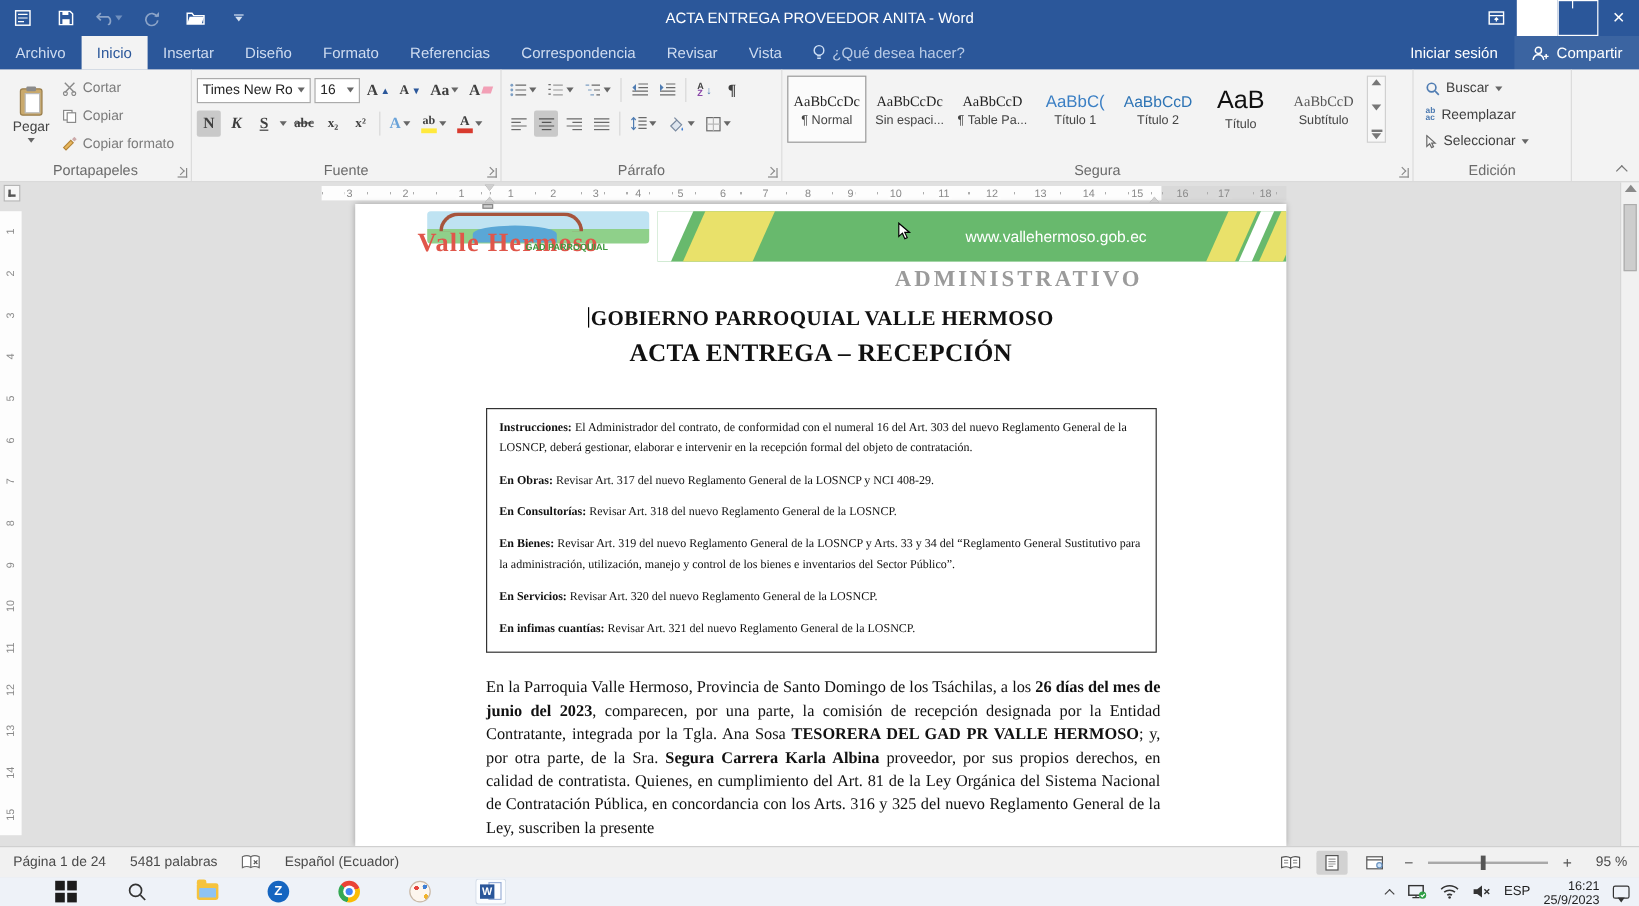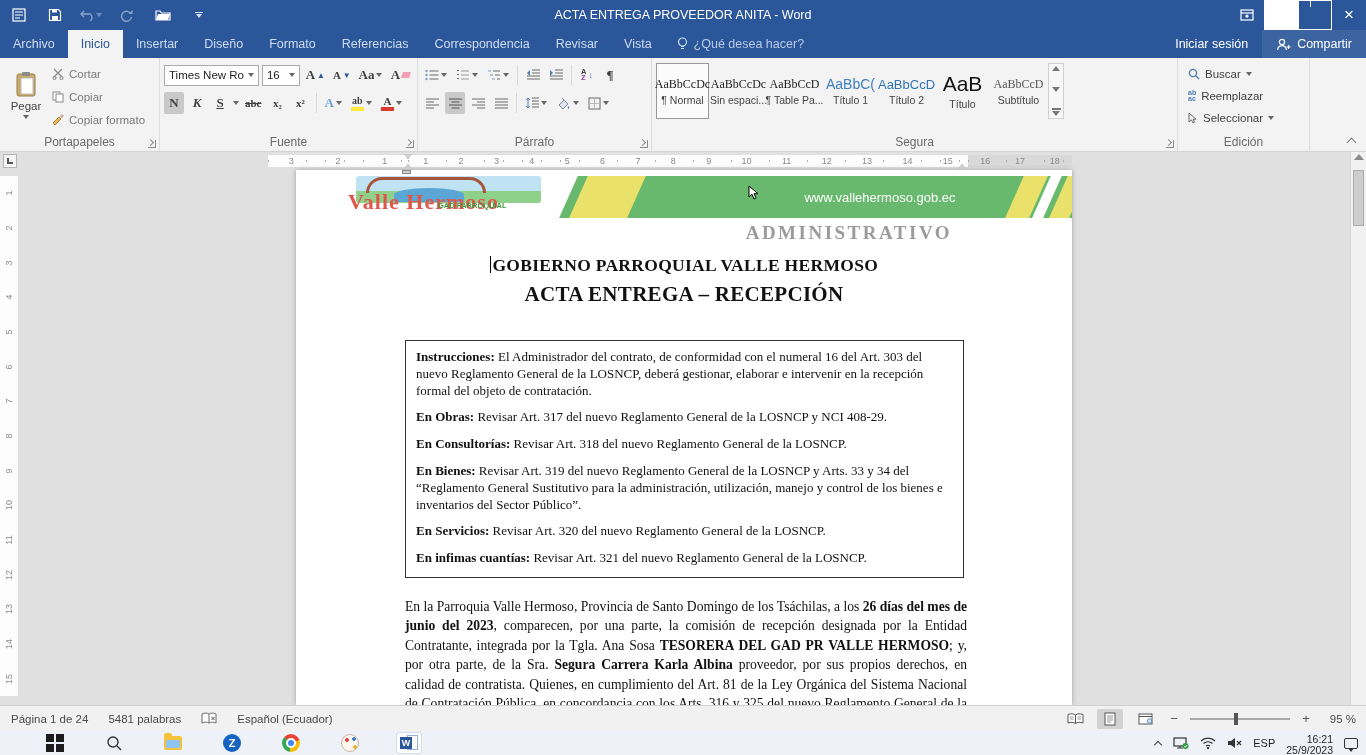--- a/index.html
+++ b/index.html
@@ -54,21 +54,21 @@
   .combo.size { width:40px; }
   .lt { font-family:"Liberation Serif","DejaVu Serif",serif; font-weight:bold; font-size:13px; }
   .u { text-decoration:underline; }
   .stk { text-decoration:line-through; font-size:11px; }
   .bar-under { display:inline-flex; flex-direction:column; align-items:center; line-height:10px; }
   .bar-under .clr { width:13px; height:4px; margin-top:1px; }
 
   .g-para { width:234px; }
   .g-styles { width:526px; }
   .cards { display:flex; gap:3px; }
-  .card { width:53px; height:56px; border:1px solid transparent; display:flex; flex-direction:column; align-items:center; justify-content:center; gap:2px; background:#f3f3f3; }
+  .card { width:66px; height:56px; border:1px solid transparent; display:flex; flex-direction:column; align-items:center; justify-content:center; gap:2px; background:#f3f3f3; }
   .card.sel { border-color:#999; background:#fbfbfb; }
   .card .smp { font-family:"Liberation Serif","DejaVu Serif",serif; font-size:12px; color:#222; white-space:nowrap; }
   .card .smp.t1 { font-family:"Liberation Sans",sans-serif; color:#3b7fc4; font-size:14px; }
   .card .smp.t2 { font-family:"Liberation Sans",sans-serif; color:#2e74b5; font-size:13px; }
   .card .smp.tt { font-family:"Liberation Sans",sans-serif; color:#111; font-size:21px; }
   .card .smp.sb { color:#555; font-size:12px; }
   .card .nm { font-size:10.5px; color:#444; white-space:nowrap; }
   .stylescroll { display:flex; flex-direction:column; justify-content:space-between; width:16px; height:56px; border:1px solid #d0d0d0; background:#f7f7f7; align-items:center; padding:2px 0; }
   .tri-up { width:0;height:0;border-left:4px solid transparent;border-right:4px solid transparent;border-bottom:5px solid #777; }
   .tri-dn { width:0;height:0;border-left:4px solid transparent;border-right:4px solid transparent;border-top:5px solid #777; }
@@ -116,21 +116,21 @@
   .s-y2 { right:34px; width:24px; background:#e9e16a; }
   .s-w2 { right:20px; width:11px; background:#fff; }
   .s-y3 { right:-6px; width:20px; background:#e9e16a; }
   .banner-url { position:absolute; left:220px; right:80px; top:0; bottom:0; display:flex; align-items:center; justify-content:center; color:#fff; font-family:"Liberation Sans",sans-serif; font-size:13px; }
   .pointer { position:absolute; left:200px; top:9px; }
 
   .watermark { margin-top:4px; text-align:right; padding-right:120px; font-size:19px; font-weight:bold; color:#9b9b9b; letter-spacing:2.5px; }
   .h1 { margin-top:11px; text-align:center; font-size:17.5px; font-weight:bold; letter-spacing:.3px; }
   .h2 { margin-top:6px; text-align:center; font-size:21px; font-weight:bold; letter-spacing:.3px; }
   .caret-i { display:inline-block; width:1.5px; height:17px; background:#000; vertical-align:-2px; margin-right:1px; }
-  .instr { margin:33px 108px 0 109px; border:1px solid #333; padding:8px 10px; font-size:13px; line-height:16.8px; }
+  .instr { margin:33px 108px 0 109px; border:1px solid #333; padding:8px 10px; font-size:10px; line-height:16.8px; }
   .instr p { margin-bottom:10px; }
   .instr p:last-child { margin-bottom:2px; }
   .bodytxt { margin:19px 105px 0 109px; font-size:13.6px; line-height:19.4px; text-align:justify; }
 
   .vscroll { position:absolute; right:0; top:-18px; width:16px; height:553px; background:#f1f1f1; border-left:1px solid #d6d6d6; }
   .vs-up { position:absolute; top:2px; left:3px; width:0; height:0; border-left:5px solid transparent; border-right:5px solid transparent; border-bottom:6px solid #8a8a8a; }
   .vs-thumb { position:absolute; top:18px; left:2px; width:11px; height:56px; background:#cdcdcd; border:1px solid #adadad; }
 
   
   .statusbar { position:absolute; left:0; top:705px; width:1366px; height:26px; background:#f1f1f1; border-top:1px solid #d0d0d0; display:flex; align-items:center; font-size:11.5px; color:#4a4a4a; }

